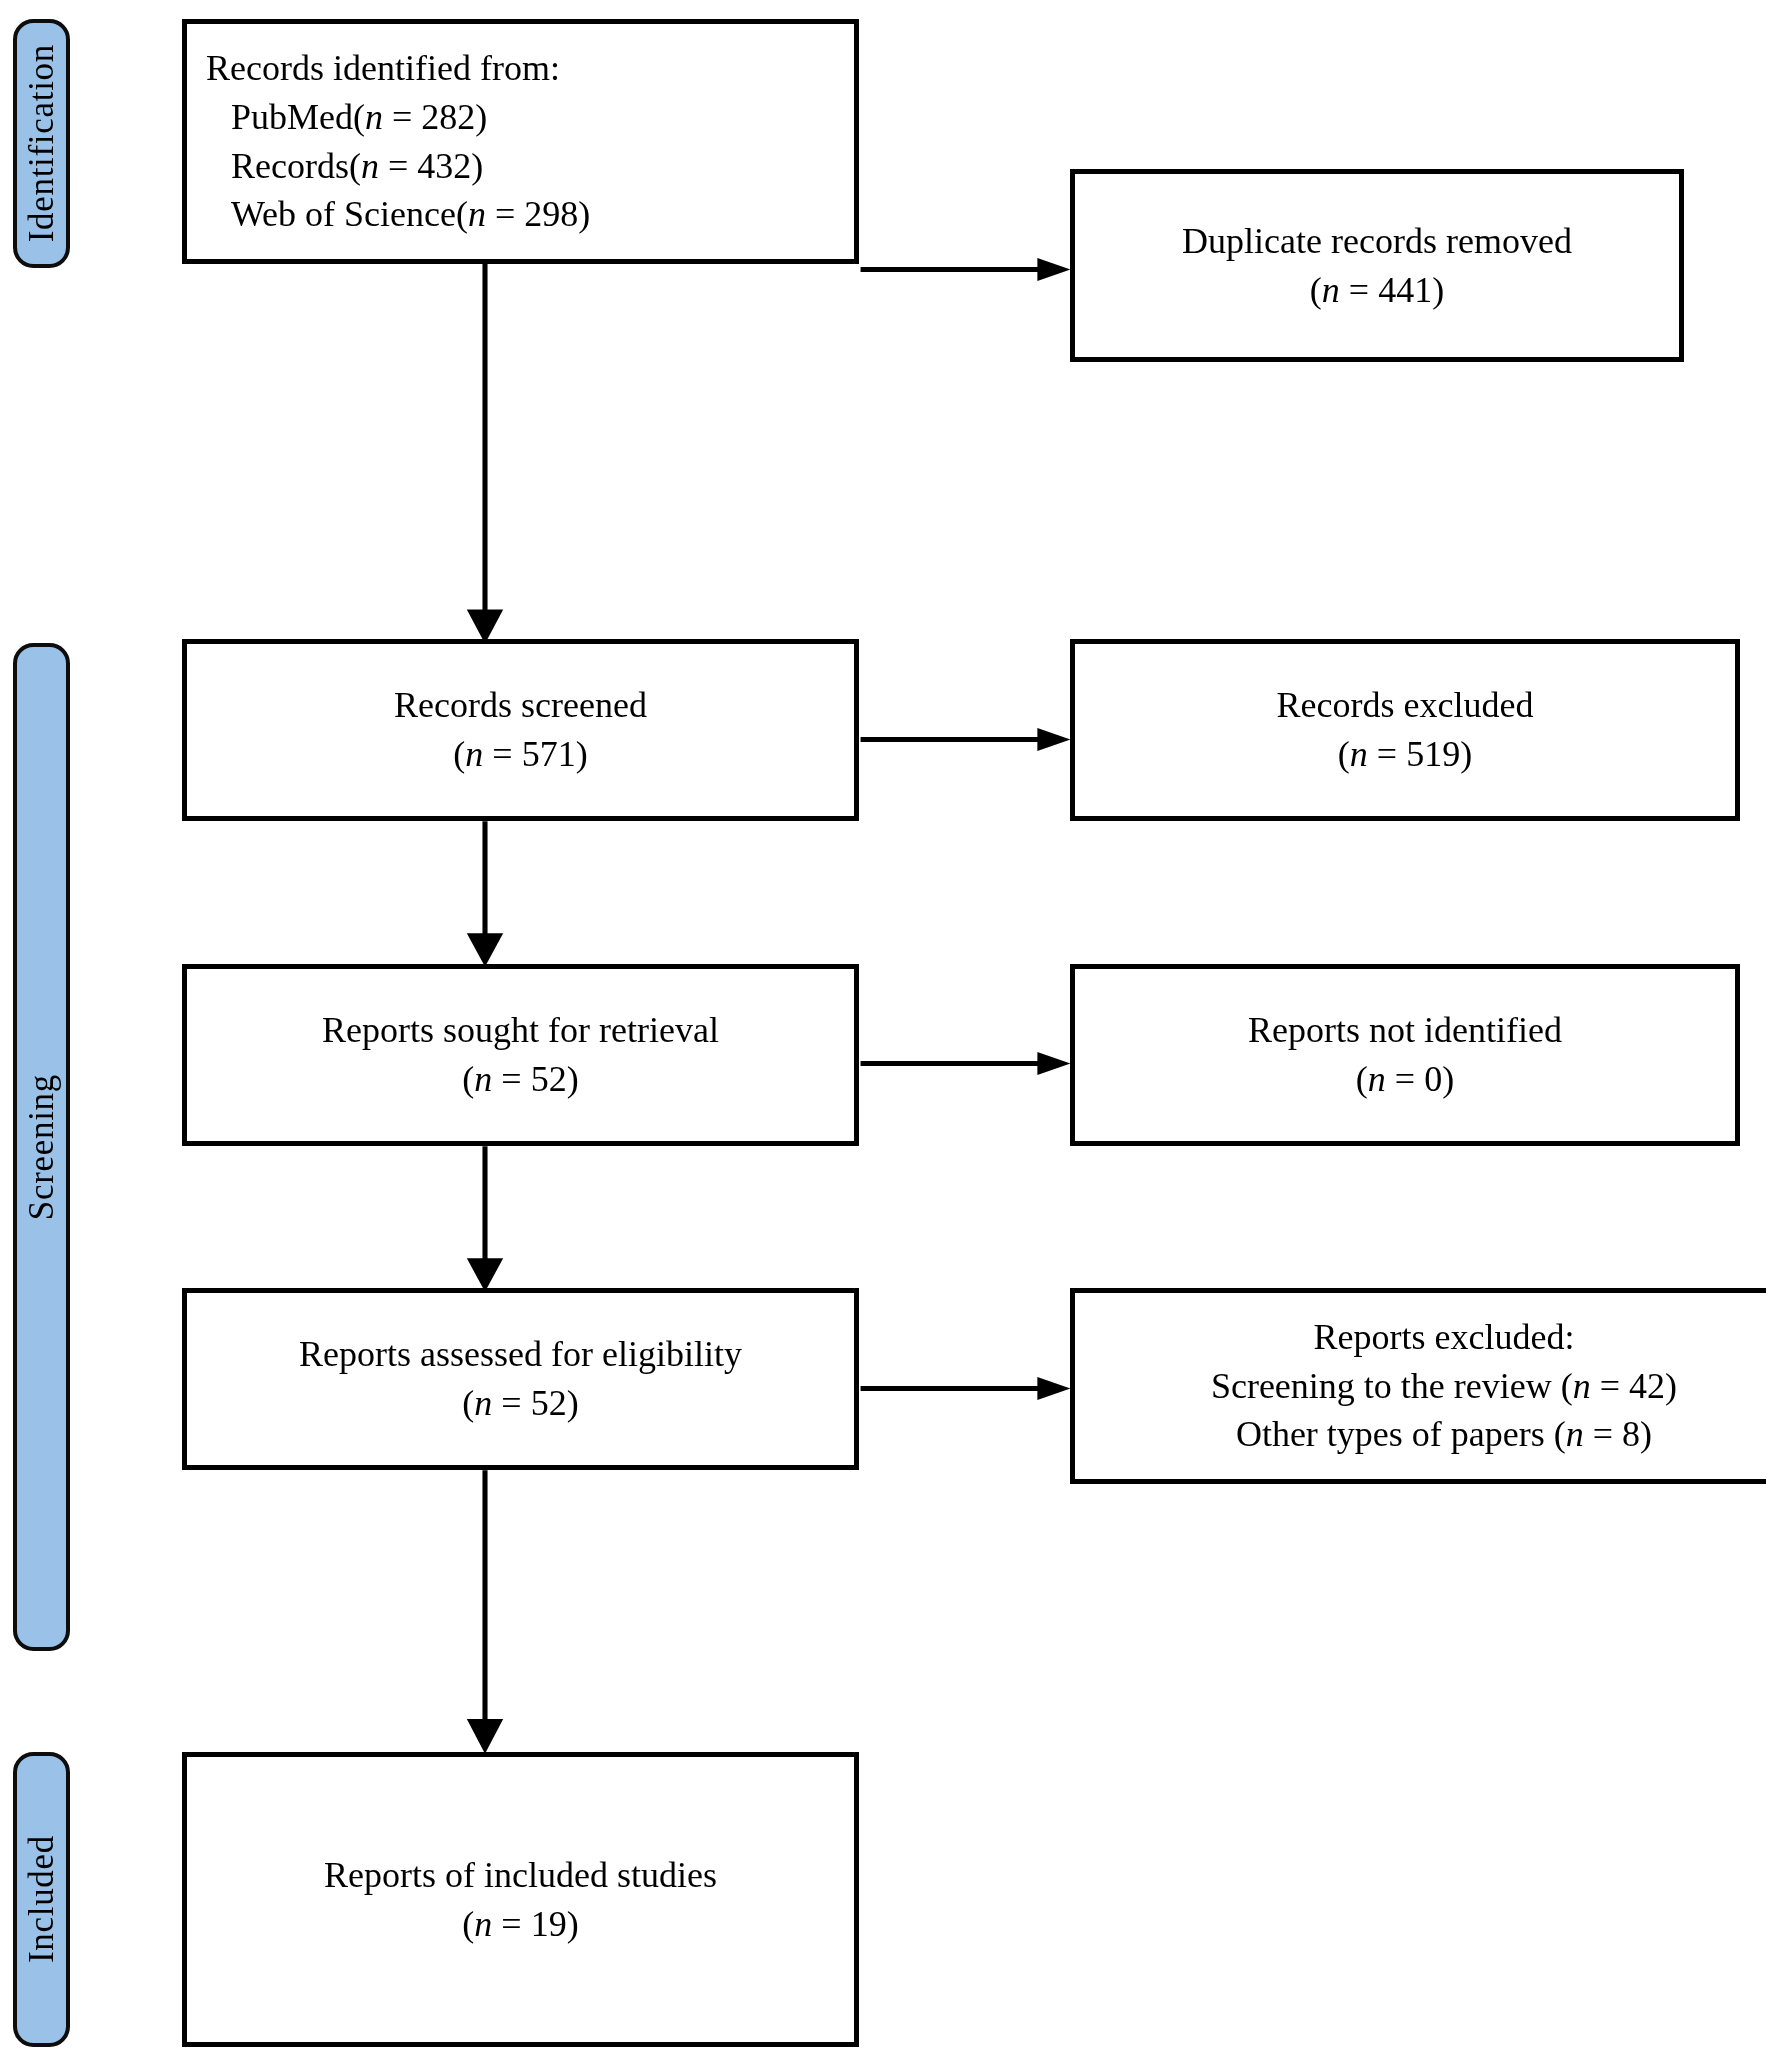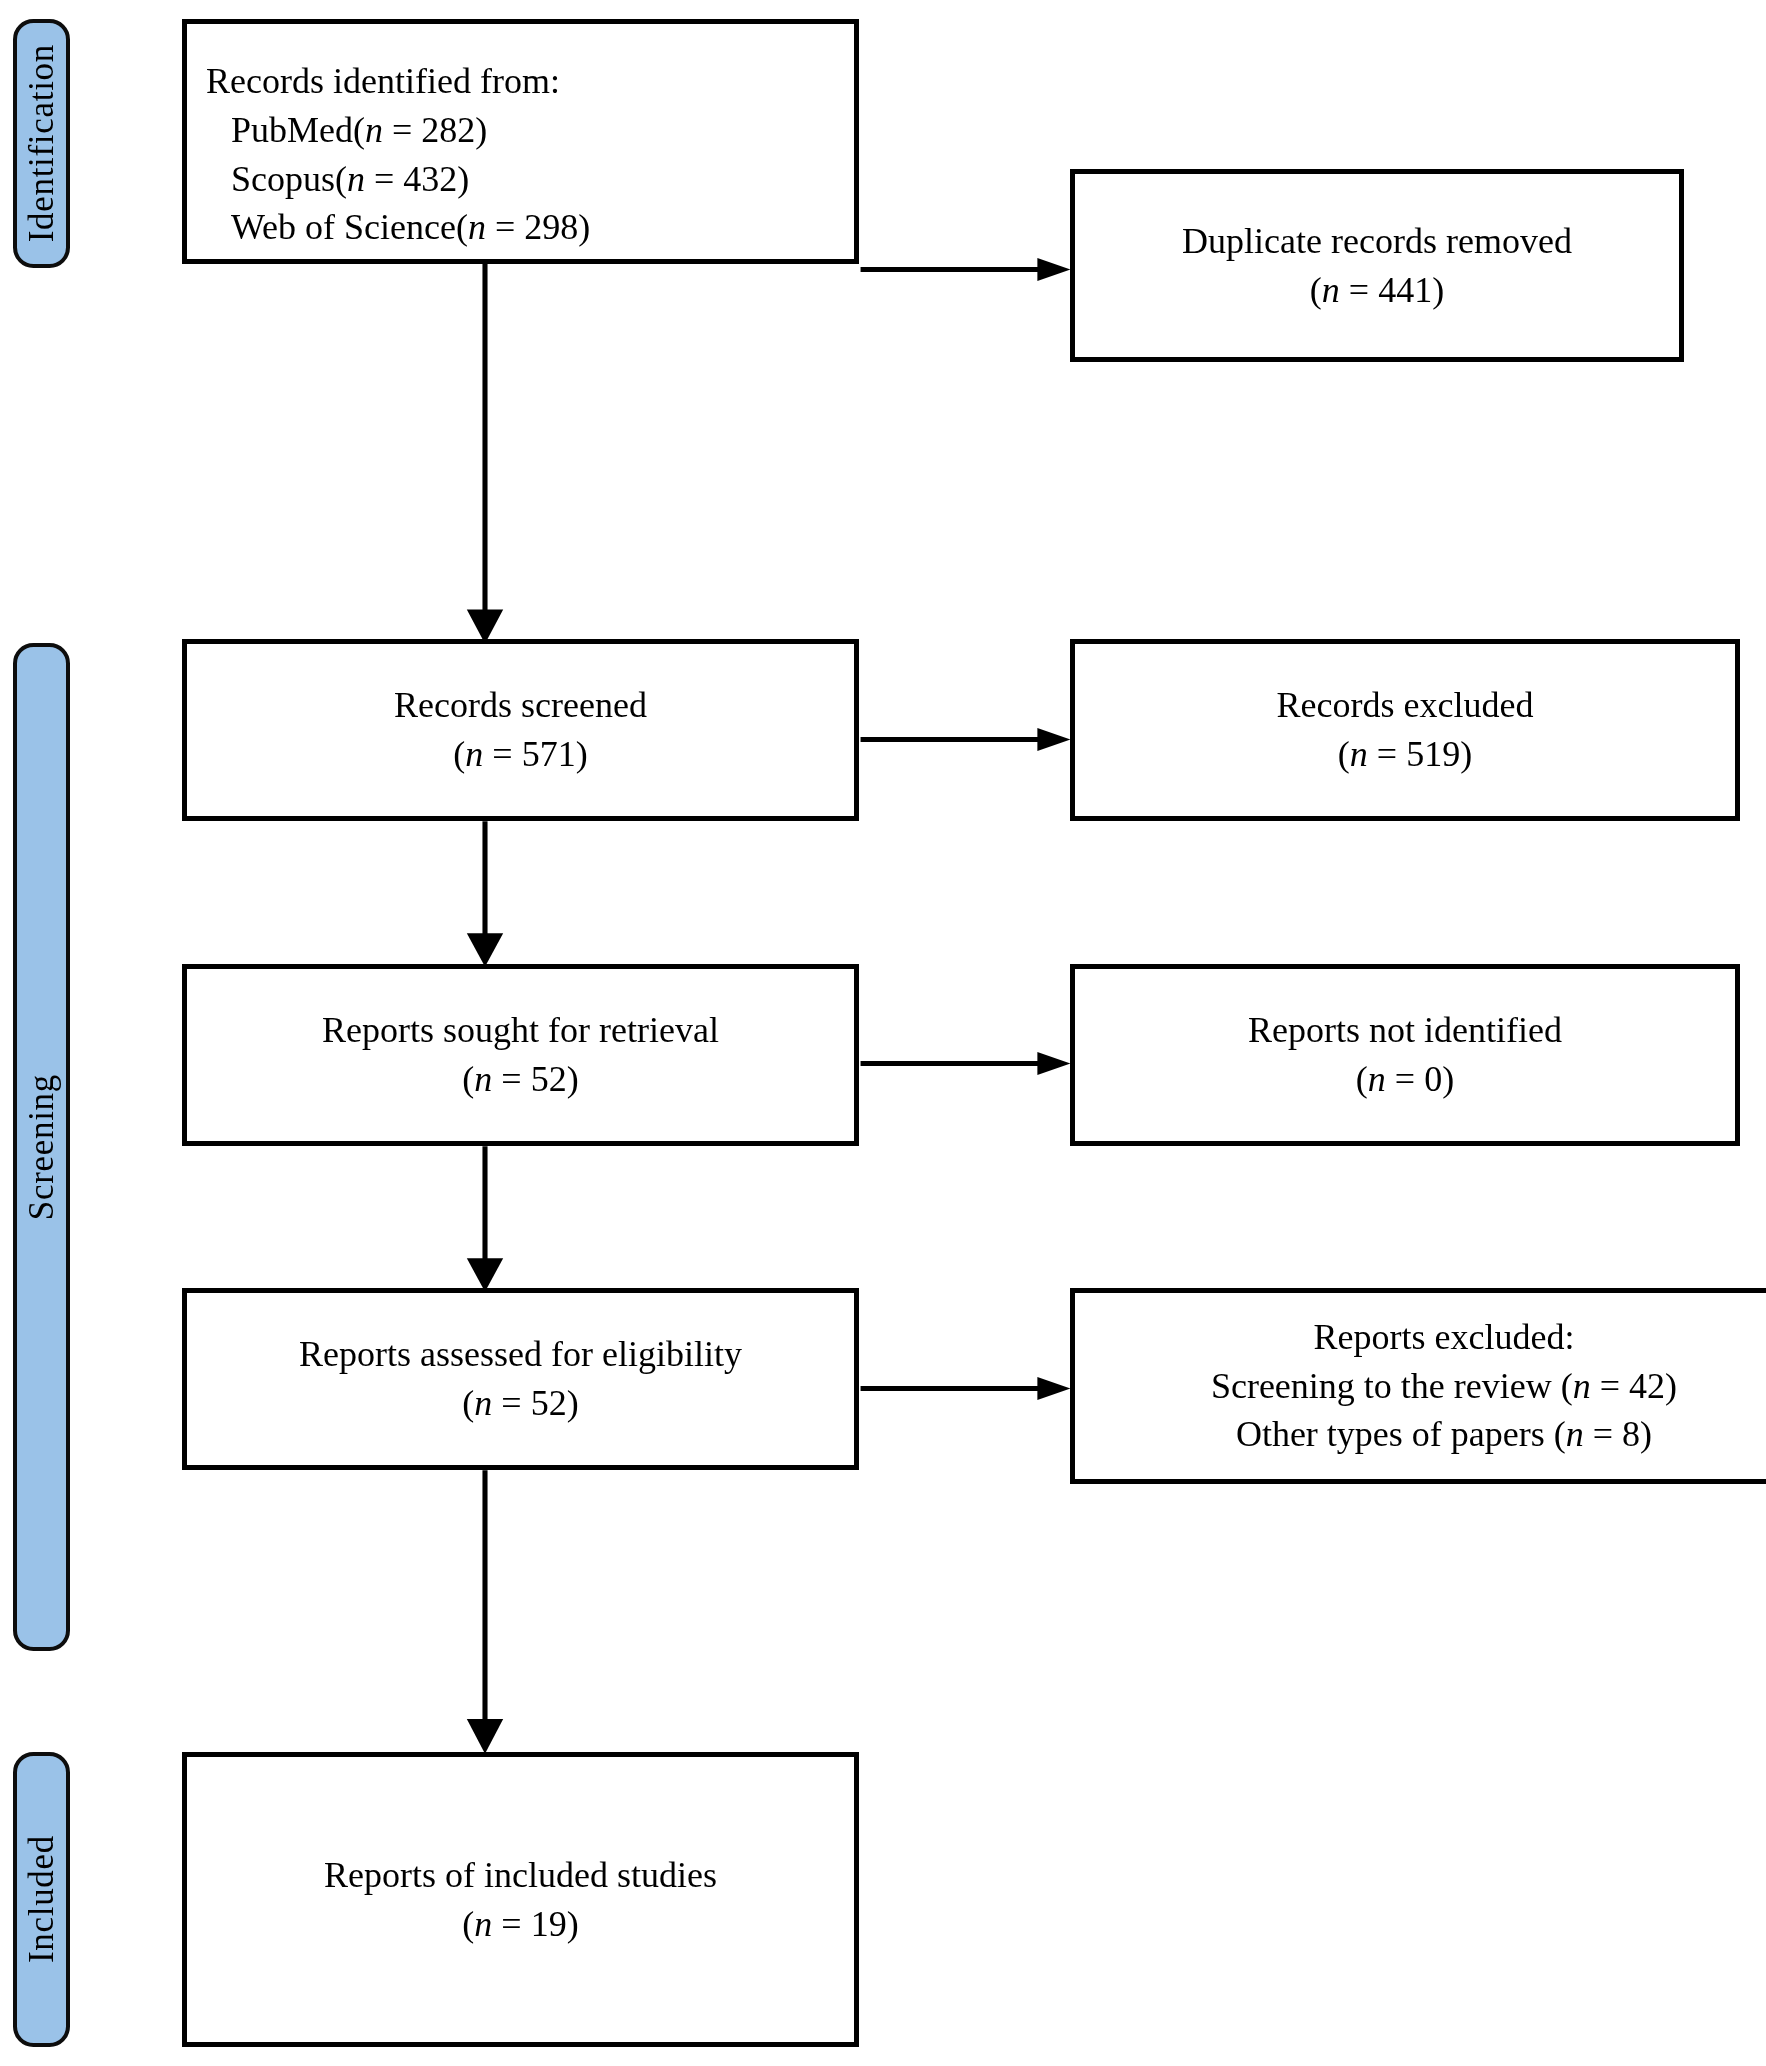--- a/index.html
+++ b/index.html
@@ -54,21 +54,20 @@
     padding: 7.3px 19px;
   }
   .flow-box .line {
     font-size: 36px;
     line-height: 1.35;
     white-space: nowrap;
     color: #000000;
   }
   .flow-box.align-left {
     align-items: flex-start;
-    justify-content: flex-end;
   }
   .flow-box .sub {
     padding-left: 25px;
   }
   .n-italic {
     font-style: italic;
   }
 
   
   .conn {
@@ -95,21 +94,21 @@
   <div class="stage-bar" style="left:13px; top:1752px; width:57px; height:295px;">
     <span class="stage-label">Included</span>
   </div>
 
   <div class="flow-box align-left" style="left:182px; top:19px; width:677px; height:245px;">
     <div class="line">Records identified from:</div>
     <div class="line sub">
       <span>PubMed</span><span>(</span><span class="n-italic">n</span><span> = </span><span>282</span><span>)</span>
     </div>
     <div class="line sub">
-      <span>Scopus</span><span>(</span><span class="n-italic">n</span><span> = </span><span>432</span><span>)</span>
+      <span>Records</span><span>(</span><span class="n-italic">n</span><span> = </span><span>432</span><span>)</span>
     </div>
     <div class="line sub">
       <span>Web of Science</span><span>(</span><span class="n-italic">n</span><span> = </span><span>298</span><span>)</span>
     </div>
   </div>
 
   <div class="flow-box" style="left:1070px; top:169px; width:614px; height:193px;">
     <div class="line">Duplicate records removed</div>
     <div class="line">
       <span>(</span><span class="n-italic">n</span><span> = </span><span>441</span><span>)</span>

